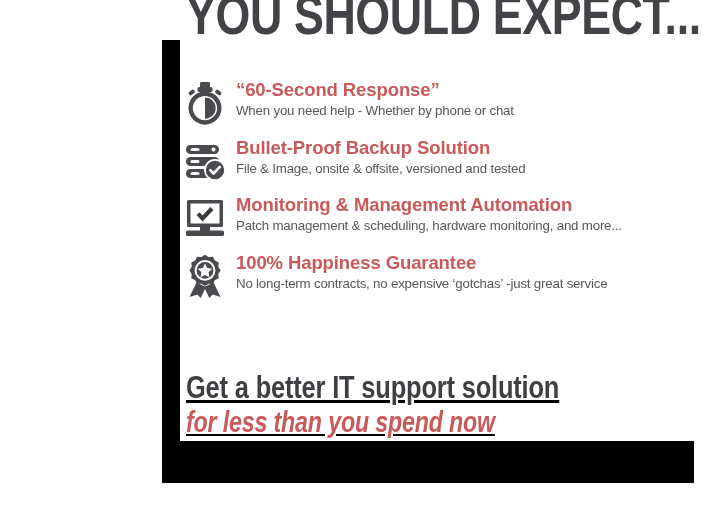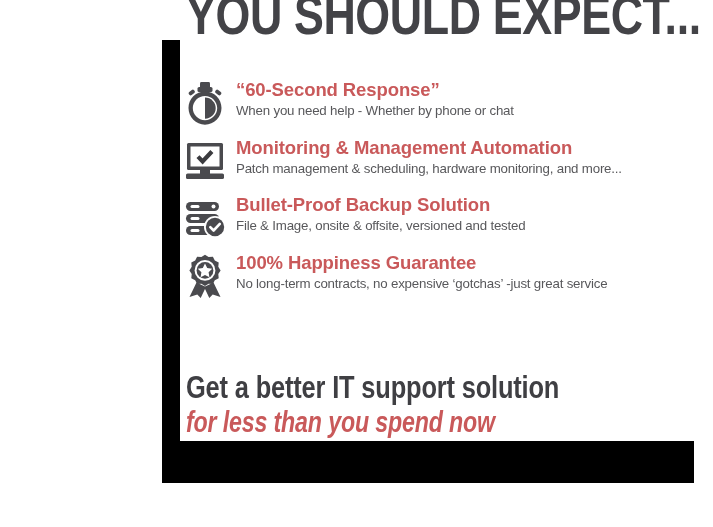--- a/index.html
+++ b/index.html
@@ -100,20 +100,21 @@
     letter-spacing: -0.2px;
     margin-top: 1px;
   }
 
   
   #closing {
     position: absolute;
     left: 186px;
     top: 371px;
     width: 520px;
+    text-decoration: underline;
   }
   #closing-line-1 {
     color: #3f3f43;
     font-family: "Liberation Sans Narrow", "Liberation Sans", sans-serif;
     font-weight: 700;
     font-size: 31px;
     line-height: 34px;
     letter-spacing: -0.2px;
     transform: scaleX(0.82);
     transform-origin: left top;
@@ -159,62 +160,62 @@
     <div class="benefit-text">
       <div class="benefit-title">“60-Second Response”</div>
       <div class="benefit-sub">When you need help - Whether by phone or chat</div>
     </div>
   </div>
 
 
   <div class="benefit-row">
     <span class="benefit-icon">
       <svg viewBox="0 0 44 46" xmlns="http://www.w3.org/2000/svg">
+        <g fill="#4a4a4e">
+          <rect x="3" y="7" width="33" height="9" rx="4.5"></rect>
+          <rect x="3" y="19" width="33" height="9" rx="4.5"></rect>
+          <rect x="3" y="31" width="27" height="9" rx="4.5"></rect>
+        </g>
+        <g fill="#ffffff">
+          <rect x="7.5" y="10" width="9" height="3" rx="1.5"></rect>
+          <rect x="7.5" y="22" width="9" height="3" rx="1.5"></rect>
+          <rect x="7.5" y="34" width="9" height="3" rx="1.5"></rect>
+          <circle cx="30.5" cy="11.5" r="2"></circle>
+        </g>
+        <circle cx="32" cy="32" r="11" fill="#ffffff"></circle>
+        <circle cx="32" cy="32" r="9.2" fill="#4a4a4e"></circle>
+        <path d="M27.3 32.1l3.3 3.4 6.2-6.6" fill="none" stroke="#ffffff" stroke-width="2.6" stroke-linecap="round" stroke-linejoin="round"></path>
+      </svg>
+    </span>
+    <div class="benefit-text">
+      <div class="benefit-title">Bullet-Proof Backup Solution</div>
+      <div class="benefit-sub">File &amp; Image, onsite &amp; offsite, versioned and tested</div>
+    </div>
+  </div>
+
+  <div class="benefit-row">
+    <span class="benefit-icon">
+      <svg viewBox="0 0 44 46" xmlns="http://www.w3.org/2000/svg">
         <rect x="4" y="5" width="36" height="27" rx="1.5" fill="#4a4a4e"></rect>
         <rect x="7.5" y="8.5" width="29" height="20" fill="#ffffff"></rect>
         <path d="M15 18.6l4.6 4.8 9.3-9.9" fill="none" stroke="#3b3b3f" stroke-width="4.2" stroke-linecap="butt" stroke-linejoin="miter"></path>
         <rect x="17" y="32" width="10" height="4" fill="#4a4a4e"></rect>
         <rect x="3" y="35.5" width="38" height="5.5" rx="1.6" fill="#4a4a4e"></rect>
       </svg>
     </span>
     <div class="benefit-text">
       <div class="benefit-title">Monitoring &amp; Management Automation</div>
       <div class="benefit-sub">Patch management &amp; scheduling, hardware monitoring, and more...</div>
     </div>
   </div>
 
   <div class="benefit-row">
     <span class="benefit-icon">
       <svg viewBox="0 0 44 46" xmlns="http://www.w3.org/2000/svg">
         <g fill="#4a4a4e">
-          <rect x="3" y="7" width="33" height="9" rx="4.5"></rect>
-          <rect x="3" y="19" width="33" height="9" rx="4.5"></rect>
-          <rect x="3" y="31" width="27" height="9" rx="4.5"></rect>
-        </g>
-        <g fill="#ffffff">
-          <rect x="7.5" y="10" width="9" height="3" rx="1.5"></rect>
-          <rect x="7.5" y="22" width="9" height="3" rx="1.5"></rect>
-          <rect x="7.5" y="34" width="9" height="3" rx="1.5"></rect>
-          <circle cx="30.5" cy="11.5" r="2"></circle>
-        </g>
-        <circle cx="32" cy="32" r="11" fill="#ffffff"></circle>
-        <circle cx="32" cy="32" r="9.2" fill="#4a4a4e"></circle>
-        <path d="M27.3 32.1l3.3 3.4 6.2-6.6" fill="none" stroke="#ffffff" stroke-width="2.6" stroke-linecap="round" stroke-linejoin="round"></path>
-      </svg>
-    </span>
-    <div class="benefit-text">
-      <div class="benefit-title">Bullet-Proof Backup Solution</div>
-      <div class="benefit-sub">File &amp; Image, onsite &amp; offsite, versioned and tested</div>
-    </div>
-  </div>
-
-  <div class="benefit-row">
-    <span class="benefit-icon">
-      <svg viewBox="0 0 44 46" xmlns="http://www.w3.org/2000/svg">
-        <g fill="#4a4a4e">
           <path d="M13.5 29.5 6.5 44l7.8-2.6 3.4 3.6 5.2-11z"></path>
           <path d="M30.5 29.5 37.5 44l-7.8-2.6-3.4 3.6-5.2-11z"></path>
         </g>
         <path d="M22 1.8l3.6 2.3 4.3-.4 1.9 3.9 3.9 1.9-.4 4.3 2.3 3.6-2.3 3.6.4 4.3-3.9 1.9-1.9 3.9-4.3-.4L22 33l-3.6-2.3-4.3.4-1.9-3.9-3.9-1.9.4-4.3L6.4 17.4l2.3-3.6-.4-4.3 3.9-1.9 1.9-3.9 4.3.4z" fill="#4a4a4e"></path>
         <circle cx="22" cy="17.4" r="10.4" fill="#ffffff"></circle>
         <circle cx="22" cy="17.4" r="8.4" fill="#4a4a4e"></circle>
         <path d="M22 10.6l2.2 4.5 5 .7-3.6 3.5.8 4.9-4.4-2.3-4.4 2.3.8-4.9-3.6-3.5 5-.7z" fill="#ffffff"></path>
       </svg>
     </span>
     <div class="benefit-text">

